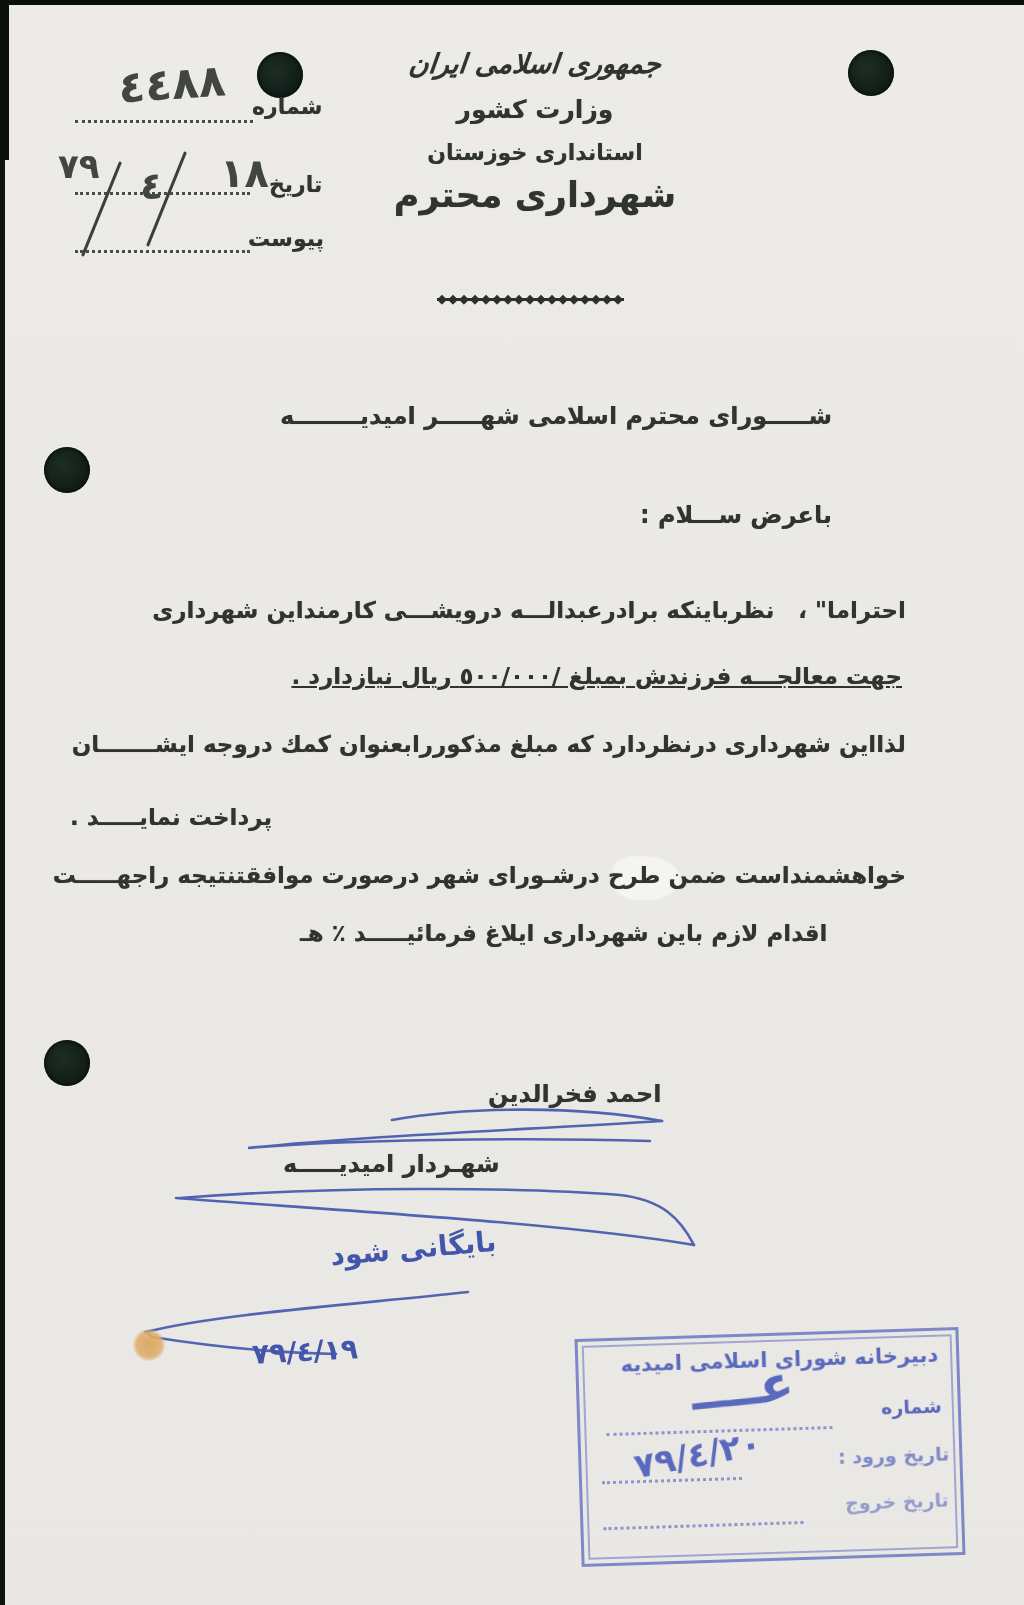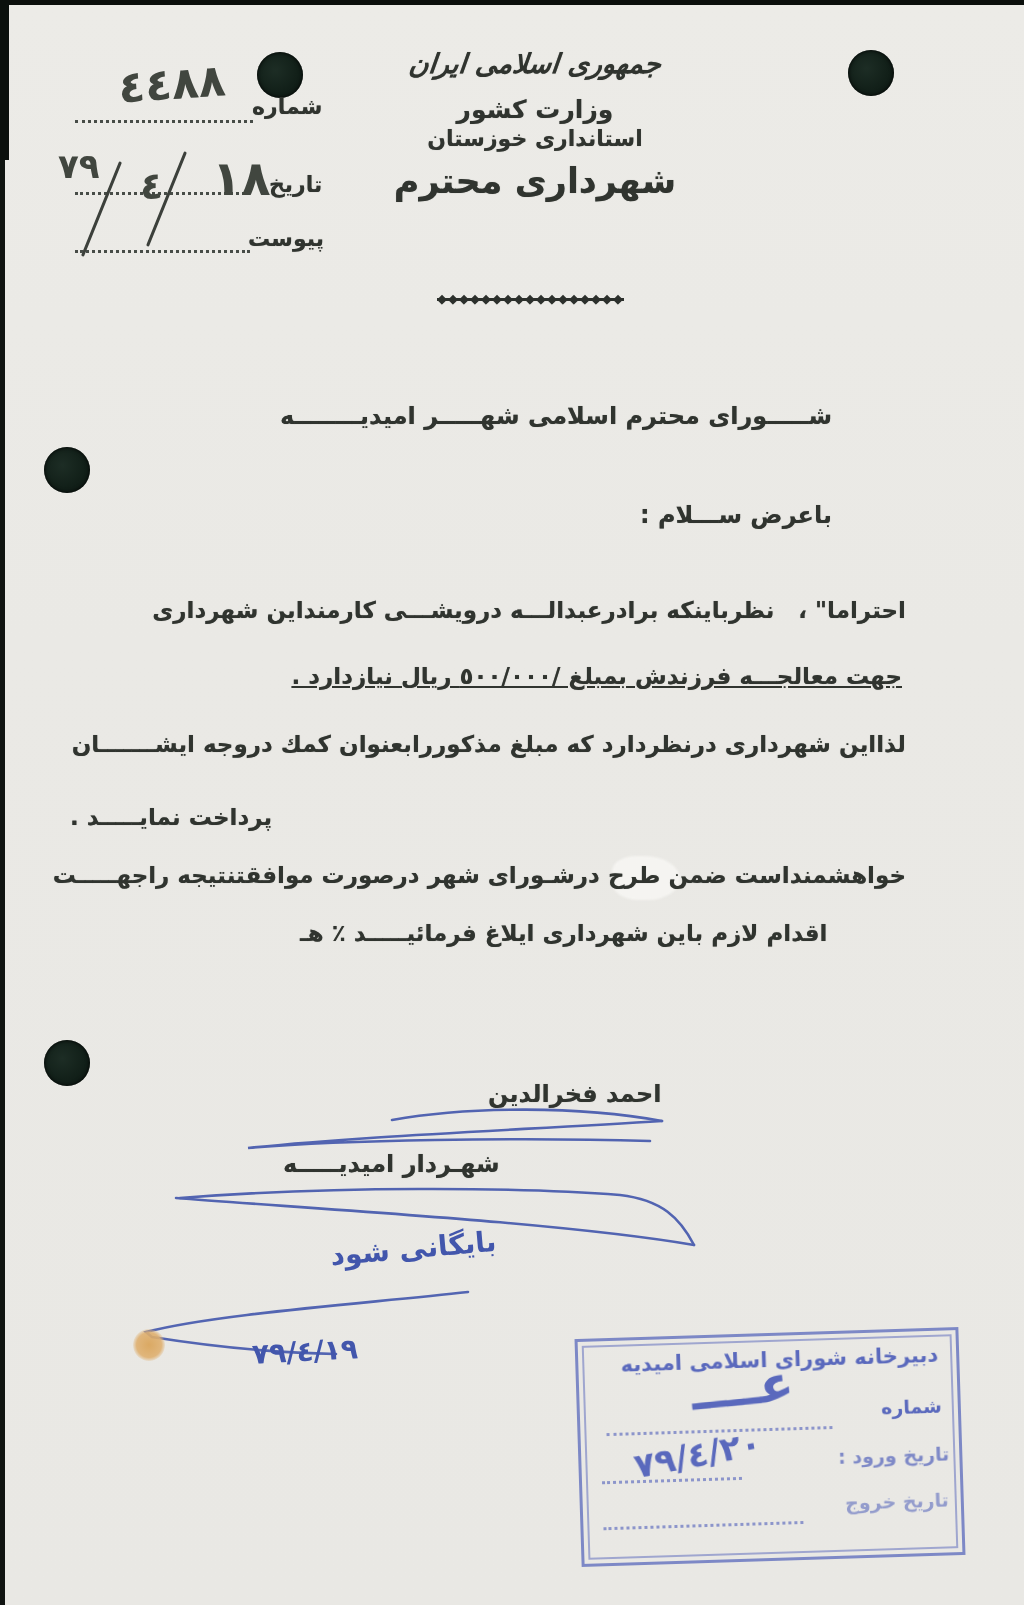--- a/index.html
+++ b/index.html
@@ -19,21 +19,21 @@
     background:radial-gradient(circle at 40% 40%, #1d2d25 0%, #122019 55%, #0c1712 100%);
     box-shadow:inset 0 0 4px #000;
   }
   .fa{direction:rtl;unicode-bidi:isolate;white-space:pre;}
   .typed{font-weight:bold;text-shadow:0 0 .7px rgba(45,50,45,.55);}
   .abs{position:absolute;}
 
   
   .lh{left:365px;top:48px;width:340px;text-align:center;}
   .lh-1{font-size:27px;font-style:italic;transform:skewX(-6deg);margin-bottom:16px;}
-  .lh-2{font-size:25px;margin-bottom:2px;}
+  .lh-2{font-size:25px;margin-bottom:16px;}
   .lh-3{font-size:22px;margin-bottom:10px;}
   .lh-4{font-size:35px;letter-spacing:1px;}
   .lh-div{
     left:388px;top:291px;width:285px;text-align:center;
     font-size:13px;letter-spacing:1px;color:#2c302c;
     text-decoration:line-through;text-decoration-thickness:3px;
     font-weight:bold;
   }
 
   
@@ -91,21 +91,21 @@
     <div class="fa typed lh-4">شهرداری محترم</div>
   </div>
   <div class="abs lh-div">◆◆◆◆◆◆◆◆◆◆◆◆◆◆◆◆◆</div>
 
   <div class="abs fa typed meta-label" style="left:252px;top:94px;">شماره</div>
   <div class="dotline" style="left:75px;top:120px;width:178px;"></div>
   <div class="abs fa hand" style="left:118px;top:58px;font-size:44px;transform:rotate(-4deg);">٤٤٨٨</div>
 
   <div class="abs fa typed meta-label" style="left:252px;top:172px;margin-left:17px;">تاریخ</div>
   <div class="dotline" style="left:75px;top:192px;width:175px;"></div>
-  <div class="abs fa hand" style="left:212px;top:150px;font-size:48px;">١٨</div>
+  <div class="abs fa hand" style="left:220px;top:150px;font-size:40px;">١٨</div>
   <div class="big-slash" style="left:165px;top:148px;height:102px;transform:rotate(22deg);"></div>
   <div class="abs fa hand" style="left:140px;top:164px;font-size:38px;">٤</div>
   <div class="big-slash" style="left:100px;top:158px;height:102px;transform:rotate(22deg);"></div>
   <div class="abs fa hand" style="left:58px;top:146px;font-size:34px;">٧٩</div>
 
   <div class="abs fa typed meta-label" style="left:248px;top:226px;">پیوست</div>
   <div class="dotline" style="left:75px;top:250px;width:175px;"></div>
 
   <div class="abs fa typed line" style="right:192px;top:497px;font-size:24px;">باعرض ســـلام :</div>
   <div class="abs fa typed line" style="right:192px;top:398px;font-size:24px;">شـــــورای محترم اسلامی شهـــــر امیدیــــــــه</div>

